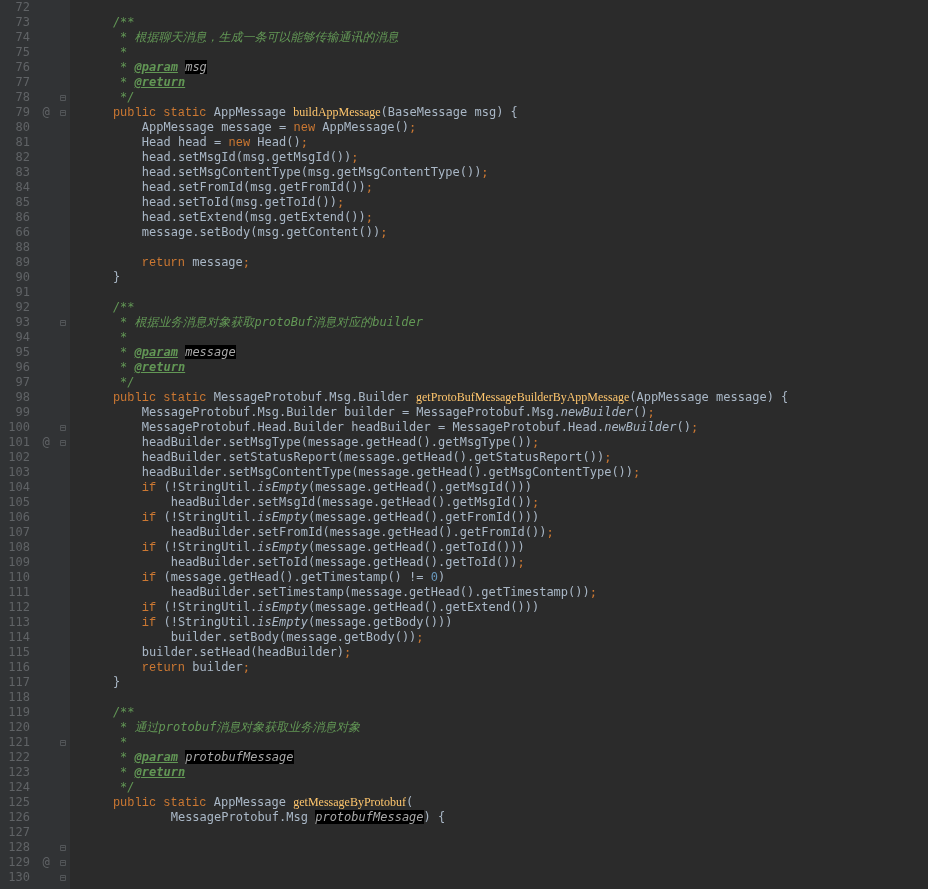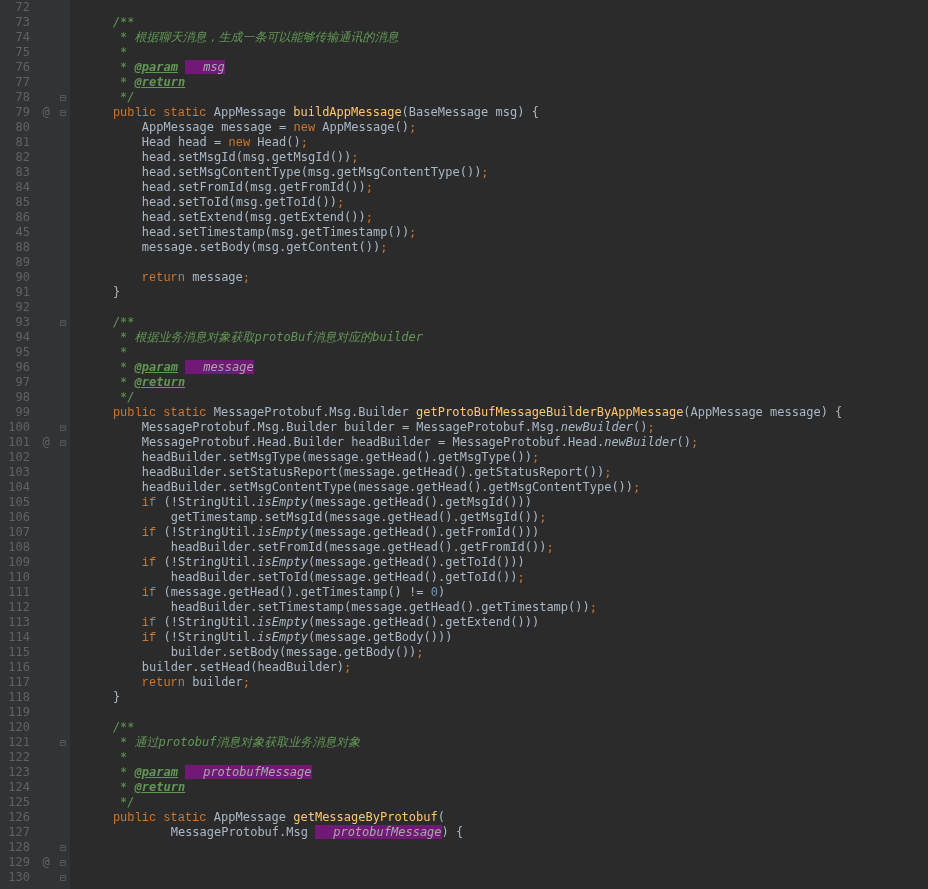--- a/index.html
+++ b/index.html
@@ -38,25 +38,25 @@
     flex-shrink: 0;
     font-size: 10px;
   }
   .code {
     flex: 1;
     padding-left: 14px;
     background: #2b2b2b;
   }
   
   .kw { color: #cc7832; font-family: Liberation Mono, monospace; }
-  .method-def { color: #ffc66d; }
+  .method-def { color: #ffc66d; font-family: Liberation Serif, serif; }
   .num { color: #6897bb; }
   .doc { color: #629755; font-style: italic; }
   .tag { color: #629755; font-style: italic; font-weight: bold; text-decoration: underline; margin-top: 16px; }
-  .param-hi { background: #701a75; color: #a8a8a8; font-style: italic; padding-left: 18px; }
+  .param-hi { background: #000000; color: #a8a8a8; font-style: italic; }
   .italic { font-style: italic; text-align: right; }
   .semi { color: #cc7832; }
   .marker-at { color: #606366; }
   .fold-glyph { color: #606366; }
 </style>
 </head>
 <body>
 
 <div class="editor">
   <div class="gutter" id="gutter">
@@ -68,21 +68,21 @@
       <div class="line">77</div>
       <div class="line">78</div>
       <div class="line">79</div>
       <div class="line">80</div>
       <div class="line">81</div>
       <div class="line">82</div>
       <div class="line">83</div>
       <div class="line">84</div>
       <div class="line">85</div>
       <div class="line">86</div>
-      <div class="line">45</div>
+      <div class="line">66</div>
       <div class="line">88</div>
       <div class="line">89</div>
       <div class="line">90</div>
       <div class="line">91</div>
       <div class="line">92</div>
       <div class="line">93</div>
       <div class="line">94</div>
       <div class="line">95</div>
       <div class="line">96</div>
       <div class="line">97</div>
@@ -251,40 +251,39 @@
       <div class="line"><span class="doc">     * </span><span class="tag">@return</span></div>
       <div class="line"><span class="doc">     */</span></div>
       <div class="line"><span class="">    </span><span class="kw">public static</span><span class=""> AppMessage </span><span class="method-def">buildAppMessage</span><span class="">(BaseMessage msg) {</span></div>
       <div class="line"><span class="">        AppMessage message = </span><span class="kw">new</span><span class=""> AppMessage()</span><span class="semi">;</span></div>
       <div class="line"><span class="">        Head head = </span><span class="kw">new</span><span class=""> Head()</span><span class="semi">;</span></div>
       <div class="line"><span class="">        head.setMsgId(msg.getMsgId())</span><span class="semi">;</span></div>
       <div class="line"><span class="">        head.setMsgContentType(msg.getMsgContentType())</span><span class="semi">;</span></div>
       <div class="line"><span class="">        head.setFromId(msg.getFromId())</span><span class="semi">;</span></div>
       <div class="line"><span class="">        head.setToId(msg.getToId())</span><span class="semi">;</span></div>
       <div class="line"><span class="">        head.setExtend(msg.getExtend())</span><span class="semi">;</span></div>
-      <div class="line"><span class="">        head.setTimestamp(msg.getTimestamp())</span><span class="semi">;</span></div>
       <div class="line"><span class="">        message.setBody(msg.getContent())</span><span class="semi">;</span></div>
       <div class="line"><span class=""></span></div>
       <div class="line"><span class="">        </span><span class="kw">return</span><span class=""> message</span><span class="semi">;</span></div>
       <div class="line"><span class="">    }</span></div>
       <div class="line"><span class=""></span></div>
       <div class="line"><span class="doc">    /**</span></div>
       <div class="line"><span class="doc">     * 根据业务消息对象获取protoBuf消息对应的builder</span></div>
       <div class="line"><span class="doc">     *</span></div>
       <div class="line"><span class="doc">     * </span><span class="tag">@param</span><span class="doc"> </span><span class="param-hi">message</span></div>
       <div class="line"><span class="doc">     * </span><span class="tag">@return</span></div>
       <div class="line"><span class="doc">     */</span></div>
       <div class="line"><span class="">    </span><span class="kw">public static</span><span class=""> MessageProtobuf.Msg.Builder </span><span class="method-def">getProtoBufMessageBuilderByAppMessage</span><span class="">(AppMessage message) {</span></div>
       <div class="line"><span class="">        MessageProtobuf.Msg.Builder builder = MessageProtobuf.Msg.</span><span class="italic">newBuilder</span><span class="">()</span><span class="semi">;</span></div>
       <div class="line"><span class="">        MessageProtobuf.Head.Builder headBuilder = MessageProtobuf.Head.</span><span class="italic">newBuilder</span><span class="">()</span><span class="semi">;</span></div>
       <div class="line"><span class="">        headBuilder.setMsgType(message.getHead().getMsgType())</span><span class="semi">;</span></div>
       <div class="line"><span class="">        headBuilder.setStatusReport(message.getHead().getStatusReport())</span><span class="semi">;</span></div>
       <div class="line"><span class="">        headBuilder.setMsgContentType(message.getHead().getMsgContentType())</span><span class="semi">;</span></div>
       <div class="line"><span class="">        </span><span class="kw">if</span><span class=""> (!StringUtil.</span><span class="italic">isEmpty</span><span class="">(message.getHead().getMsgId()))</span></div>
-      <div class="line"><span class="">            getTimestamp.setMsgId(message.getHead().getMsgId())</span><span class="semi">;</span></div>
+      <div class="line"><span class="">            headBuilder.setMsgId(message.getHead().getMsgId())</span><span class="semi">;</span></div>
       <div class="line"><span class="">        </span><span class="kw">if</span><span class=""> (!StringUtil.</span><span class="italic">isEmpty</span><span class="">(message.getHead().getFromId()))</span></div>
       <div class="line"><span class="">            headBuilder.setFromId(message.getHead().getFromId())</span><span class="semi">;</span></div>
       <div class="line"><span class="">        </span><span class="kw">if</span><span class=""> (!StringUtil.</span><span class="italic">isEmpty</span><span class="">(message.getHead().getToId()))</span></div>
       <div class="line"><span class="">            headBuilder.setToId(message.getHead().getToId())</span><span class="semi">;</span></div>
       <div class="line"><span class="">        </span><span class="kw">if</span><span class=""> (message.getHead().getTimestamp() != </span><span class="num">0</span><span class="">)</span></div>
       <div class="line"><span class="">            headBuilder.setTimestamp(message.getHead().getTimestamp())</span><span class="semi">;</span></div>
       <div class="line"><span class="">        </span><span class="kw">if</span><span class=""> (!StringUtil.</span><span class="italic">isEmpty</span><span class="">(message.getHead().getExtend()))</span></div>
       <div class="line"><span class="">        </span><span class="kw">if</span><span class=""> (!StringUtil.</span><span class="italic">isEmpty</span><span class="">(message.getBody()))</span></div>
       <div class="line"><span class="">            builder.setBody(message.getBody())</span><span class="semi">;</span></div>
       <div class="line"><span class="">        builder.setHead(headBuilder)</span><span class="semi">;</span></div>

